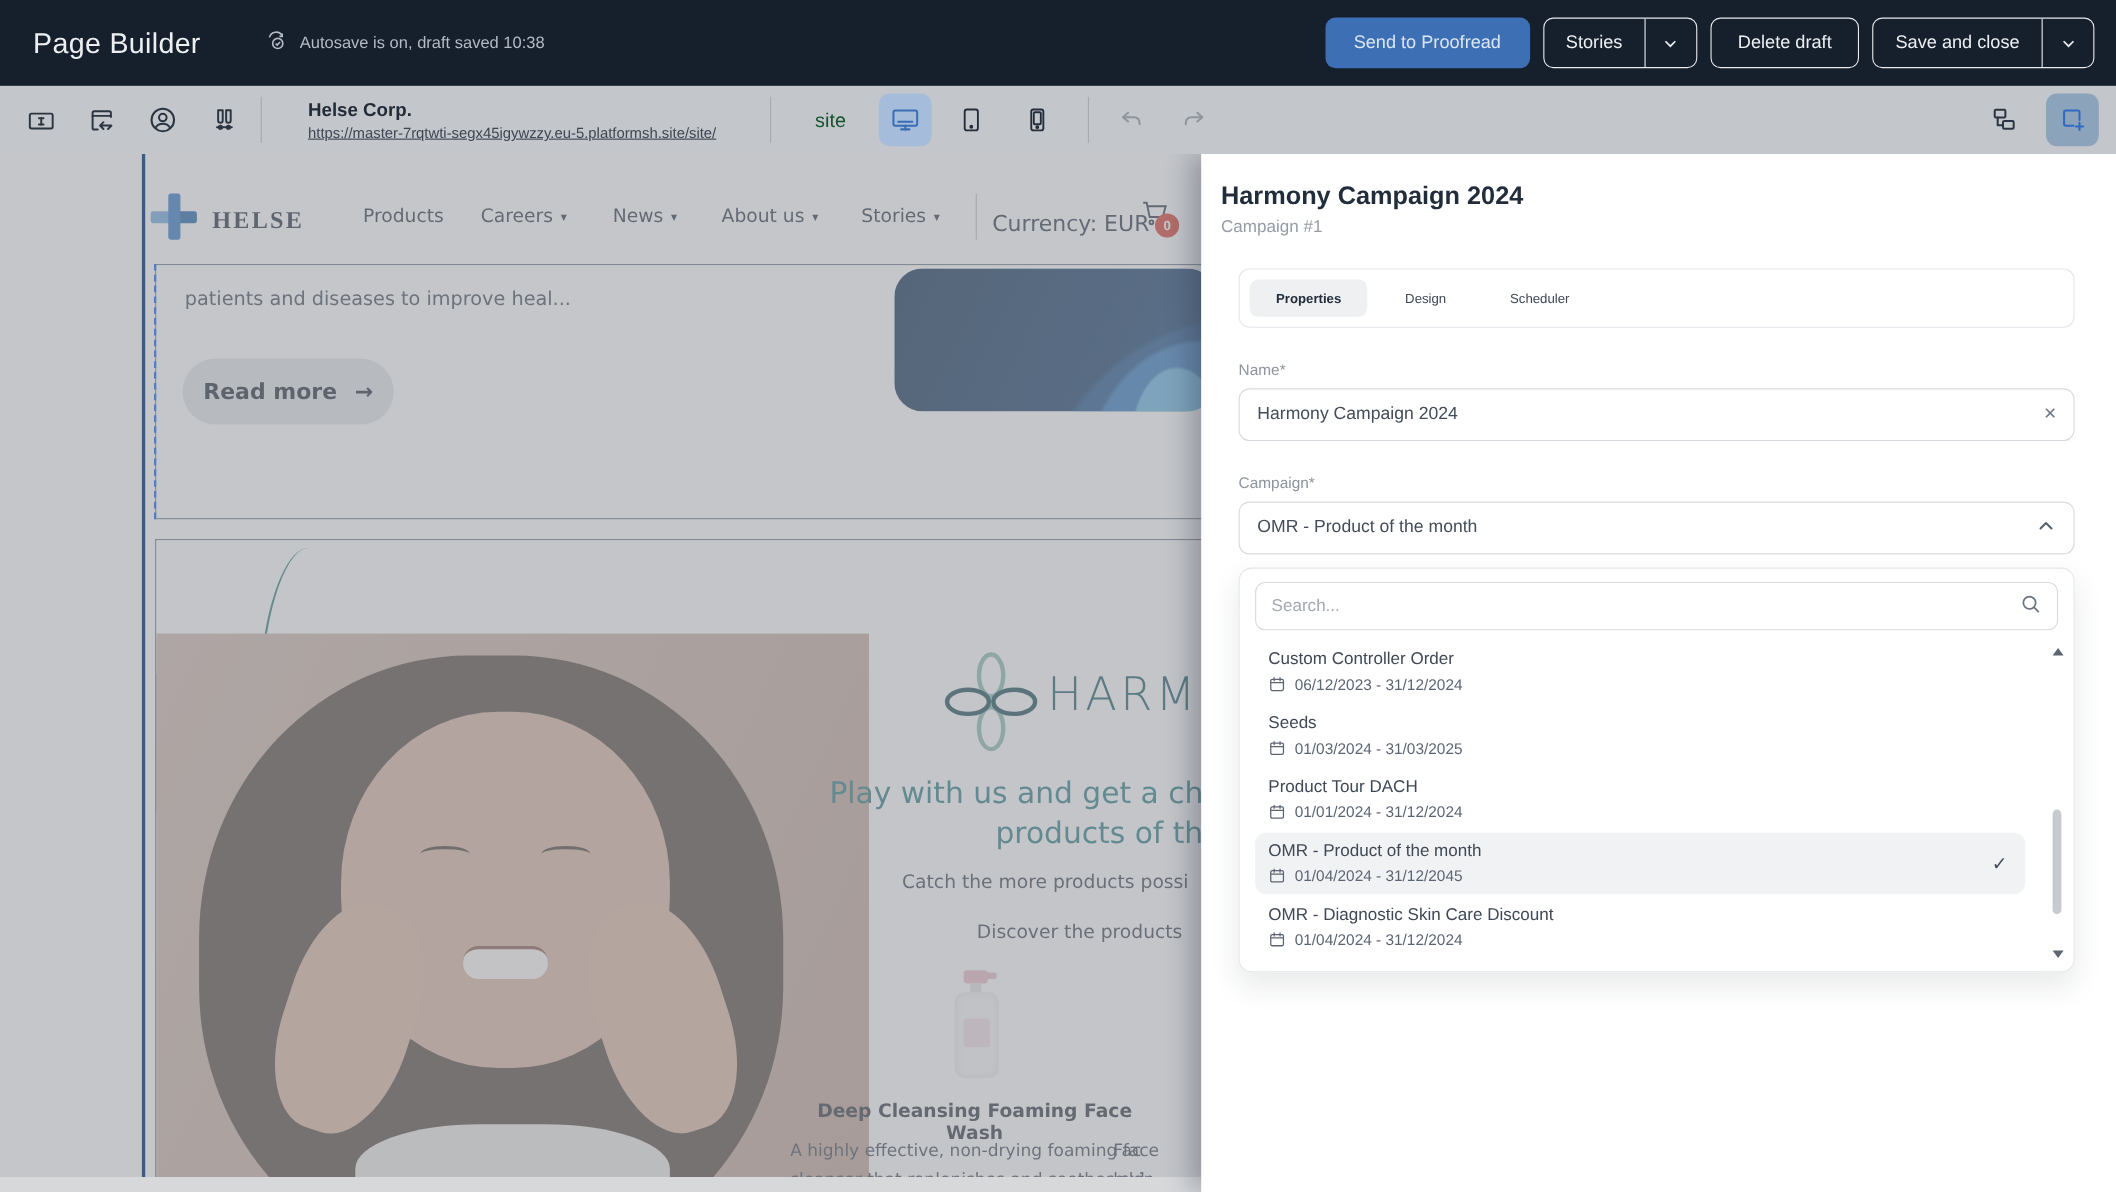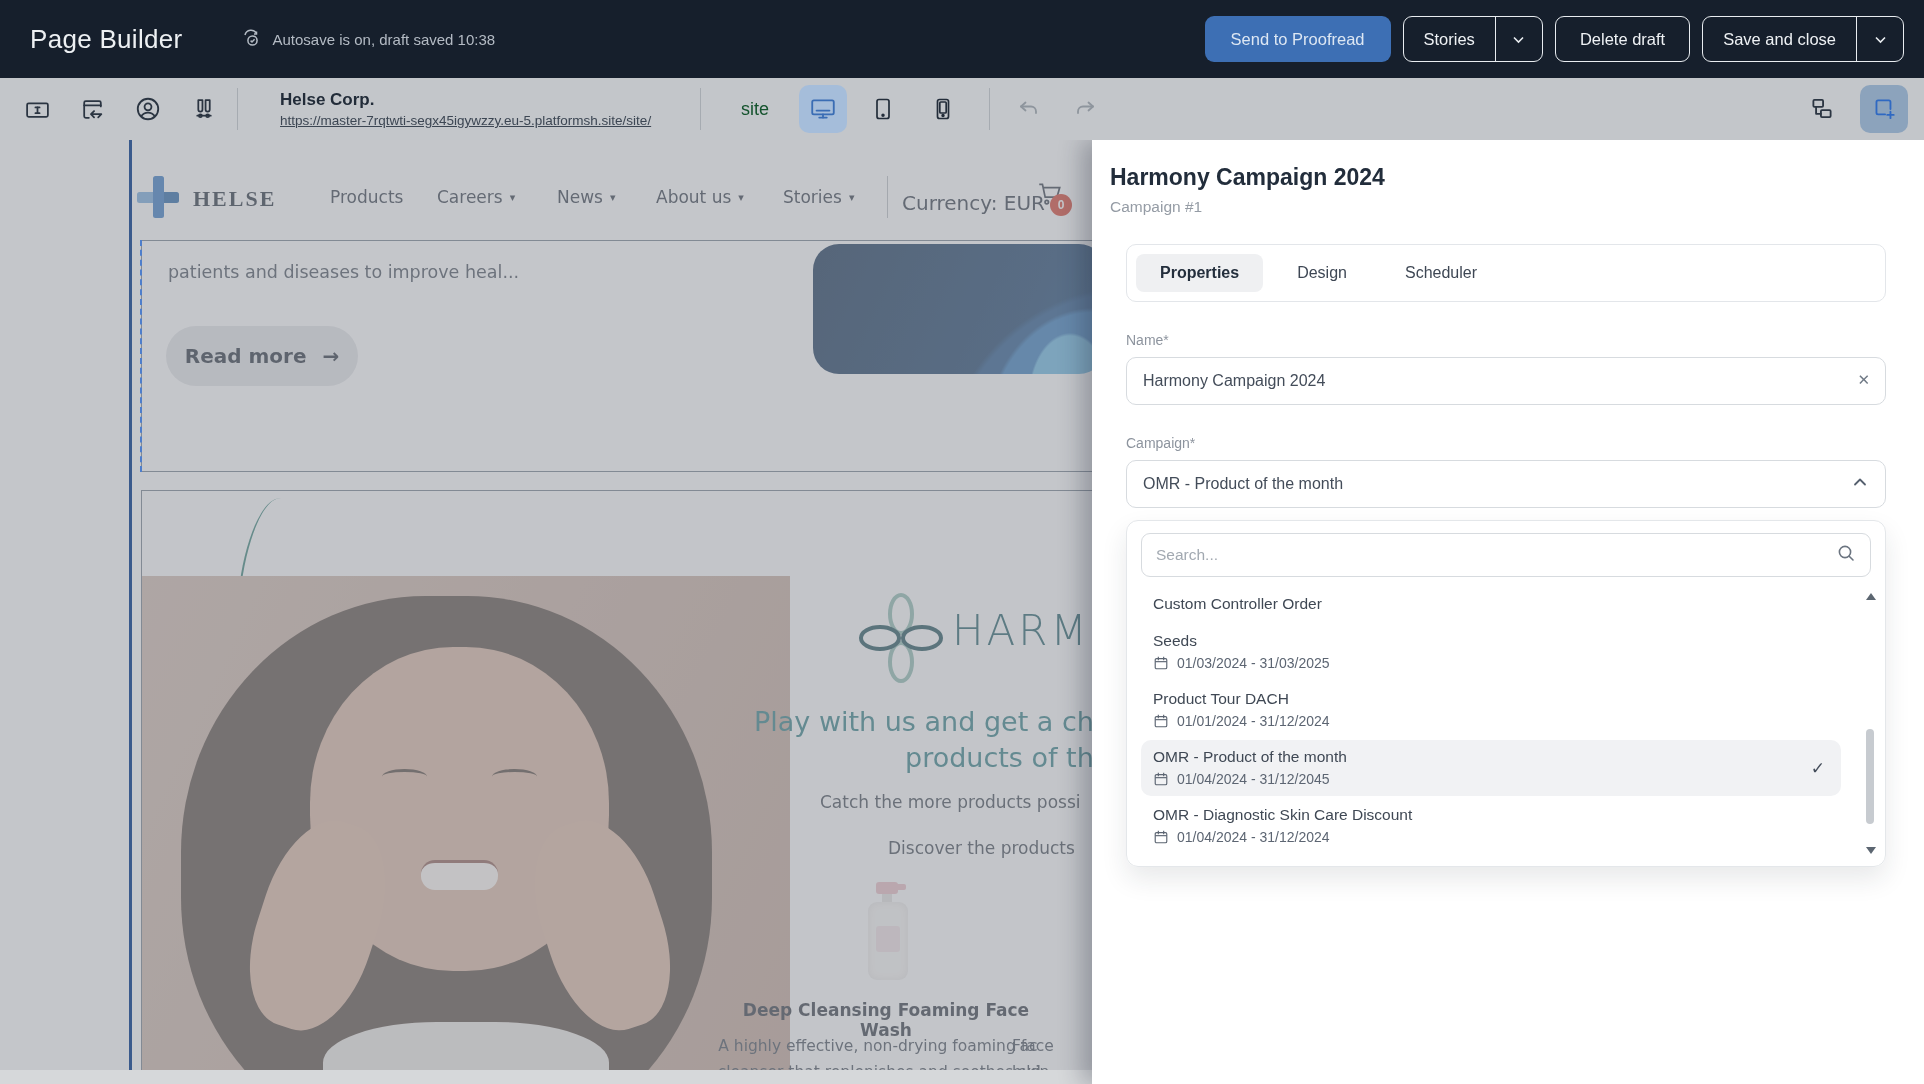--- a/index.html
+++ b/index.html
@@ -102,21 +102,21 @@
 
   .card1-title { position:absolute; left:718px; top:860px; width:336px; text-align:center; font-size:17px; font-weight:bold; color:#2b323c; font-family:"DejaVu Sans",sans-serif; }
   .card1-desc { position:absolute; left:700px; top:894px; width:372px; text-align:center; font-size:15.5px; color:#3f4854; line-height:1.65; font-family:"DejaVu Sans",sans-serif; }
   .card2-frag { position:absolute; left:1012px; top:894px; width:90px; font-size:15.5px; color:#3f4854; line-height:1.65; font-family:"DejaVu Sans",sans-serif; }
 
   
   .panel { position:absolute; left:1092px; top:140px; width:832px; height:944px; background:#ffffff; box-shadow:-10px 0 22px rgba(20,30,45,.28); z-index:120; }
   .panel-title { padding:24px 24px 0 18px; font-size:23px; font-weight:bold; color:#222d3b; }
   .panel-subtitle { padding:7px 24px 0 18px; font-size:15.5px; color:#959ca5; }
   .tabs-box { margin:28px 38px 0 34px; border:1px solid #e3e6ea; border-radius:10px; padding:9px; display:flex; gap:10px; }
-  .tab { padding:10px 24px; font-size:16px; color:#3e4754; border-radius:8px; cursor:pointer; }
+  .tab { padding:10px 24px; font-size:12px; color:#3e4754; border-radius:8px; cursor:pointer; }
   .tab.active { background:#eff0f2; font-weight:bold; color:#232e3c; }
   .field-label { margin:30px 38px 9px 34px; font-size:14px; color:#8d949e; }
   .input-wrap { margin:0 38px 0 34px; position:relative; }
   .input-wrap input { width:100%; height:48px; border:1px solid #d7dbdf; border-radius:10px; padding:0 46px 0 16px; font-size:16px; color:#434c59; font-family:"Liberation Sans",sans-serif; outline:none; background:#fff; }
   .clear-x { position:absolute; right:16px; top:14px; font-size:15px; color:#707a86; cursor:pointer; }
   .select-box { margin:0 38px 0 34px; height:48px; border:1px solid #d7dbdf; border-radius:10px; display:flex; align-items:center; padding:0 16px; cursor:pointer; }
   .select-value { font-size:16px; color:#434c59; flex:1; }
   .select-box svg { stroke:#55606e; fill:none; stroke-width:1.8; stroke-linecap:round; stroke-linejoin:round; }
   .dropdown { margin:12px 38px 0 34px; border:1px solid #e4e7ea; border-radius:12px; padding:12px 14px 10px 14px; box-shadow:0 12px 26px rgba(25,35,50,.10); position:relative; }
   .search-box { border:1px solid #d7dbdf; border-radius:9px; height:44px; display:flex; align-items:center; padding:0 14px; }
@@ -411,20 +411,29 @@
           <svg width="20" height="20" viewBox="0 0 20 20">
               <circle cx="9" cy="9" r="5.6"></circle>
               <line x1="13.2" y1="13.2" x2="17" y2="17"></line>
             </svg>
         </span>
       </div>
 
       <div class="option-list">
         <div class="option">
           <div class="option-name">Custom Controller Order</div>
+          <div class="option-dates">
+              <svg width="16" height="16" viewBox="0 0 18 18">
+                <rect x="2.5" y="4" width="13" height="11.5" rx="1.5"></rect>
+                <line x1="6" y1="2" x2="6" y2="6"></line>
+                <line x1="12" y1="2" x2="12" y2="6"></line>
+                <line x1="2.5" y1="7.5" x2="15.5" y2="7.5"></line>
+              </svg>
+              <span>06/12/2023 - 31/12/2024</span>
+            </div>
         </div>
         <div class="option">
           <div class="option-name">Seeds</div>
           <div class="option-dates">
               <svg width="16" height="16" viewBox="0 0 18 18">
                 <rect x="2.5" y="4" width="13" height="11.5" rx="1.5"></rect>
                 <line x1="6" y1="2" x2="6" y2="6"></line>
                 <line x1="12" y1="2" x2="12" y2="6"></line>
                 <line x1="2.5" y1="7.5" x2="15.5" y2="7.5"></line>
               </svg>

